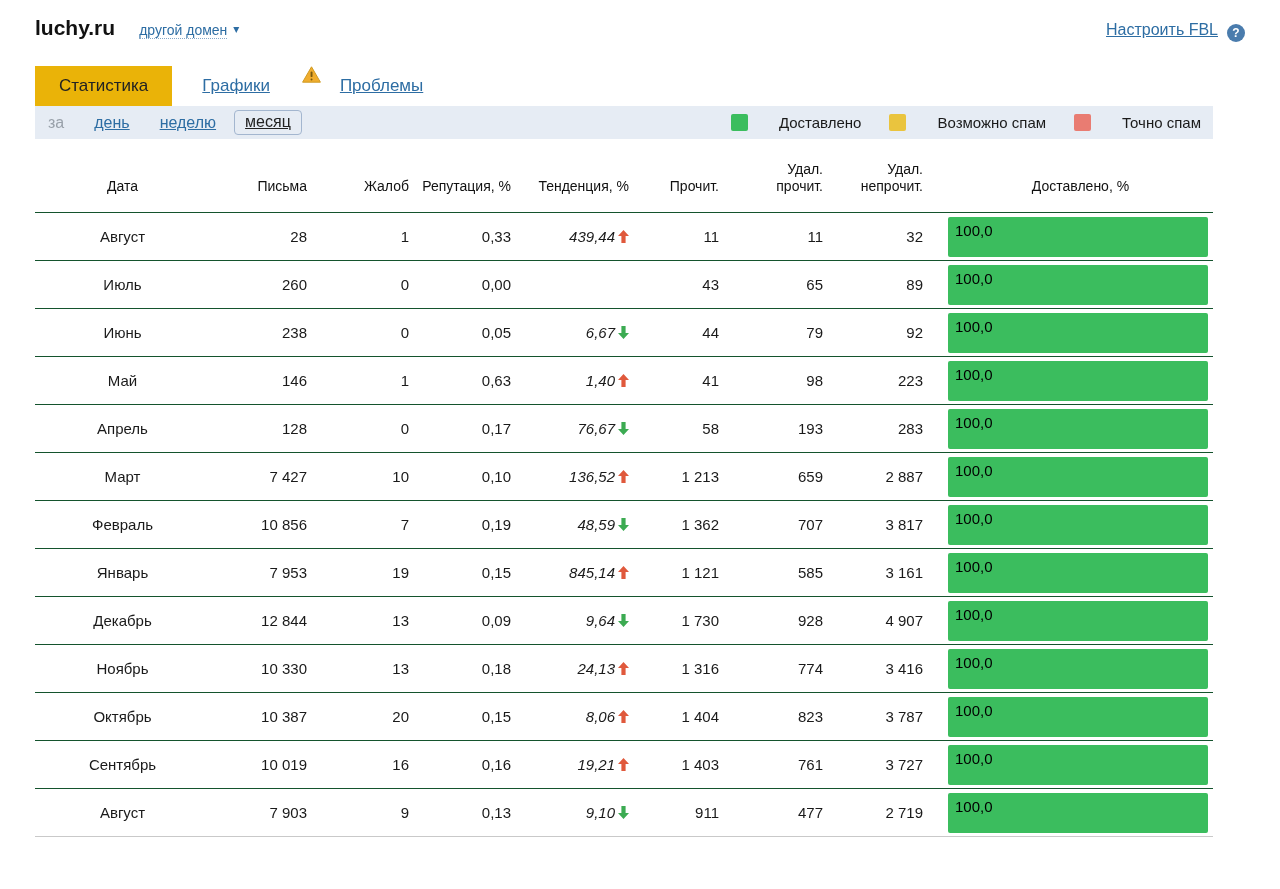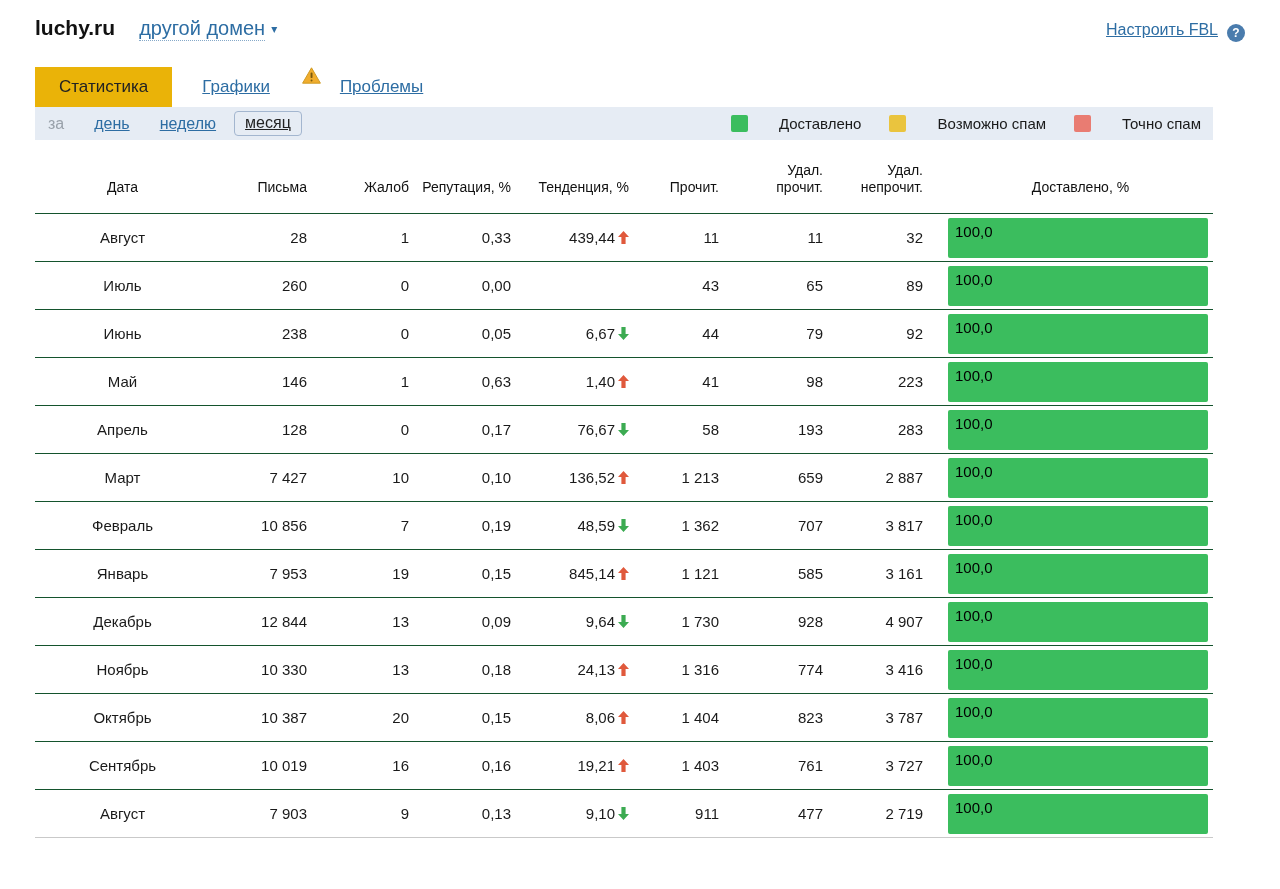--- a/index.html
+++ b/index.html
@@ -12,21 +12,21 @@
     overflow: hidden;
   }
 
   
   .topbar {
     display: flex; align-items: baseline;
     padding: 16px 35px 0 35px;
   }
   .domain-title { font-size: 21px; font-weight: bold; color: #111; }
   .other-domain {
-    margin-left: 24px; font-size: 20px; color: #2d6da3;
+    margin-left: 24px; font-size: 14px; color: #2d6da3;
     text-decoration: none; border-bottom: 1px dotted #86a9c9; cursor: pointer;
   }
   .caret-down { color: #2d6da3; font-size: 12px; margin-left: 6px; position: relative; top: -2px; }
   .topbar-spacer { flex: 1; }
   .fbl-link { font-size: 16px; color: #2d6da3; text-decoration: underline; cursor: pointer; }
   .help-icon {
     display: inline-block; width: 18px; height: 18px; border-radius: 50%;
     background: #4a7cad; color: #fff; font-size: 12px; font-weight: bold;
     text-align: center; line-height: 18px; margin-left: 9px; position: relative; top: 2px;
     cursor: pointer;
@@ -70,21 +70,21 @@
   .stats th {
     font-weight: normal; font-size: 14px; color: #111;
     vertical-align: bottom; padding: 22px 0 17px;
     white-space: pre-line; line-height: 17px;
   }
   .stats td { height: 48px; padding: 0; }
   .stats tbody tr { border-top: 1px solid #14532d; }
   .stats tbody tr:last-child { border-bottom: 1px solid #c9c9c9; }
   .c-date { text-align: center; }
   .c-num { text-align: right; }
-  .c-trend { text-align: right; }
+  .c-trend { text-align: right; font-style: italic; }
   .c-bar-h { text-align: center; padding-left: 25px !important; }
   .trend-val { display: inline-block; }
   .trend-arrow { margin-left: 3px; position: relative; top: 1px; }
   .bar {
     margin-left: 25px; margin-right: 5px; height: 40px;
     border-radius: 2px; line-height: 27px; padding-left: 7px;
     color: #000; font-size: 15px;
   }
 </style>
 </head>

